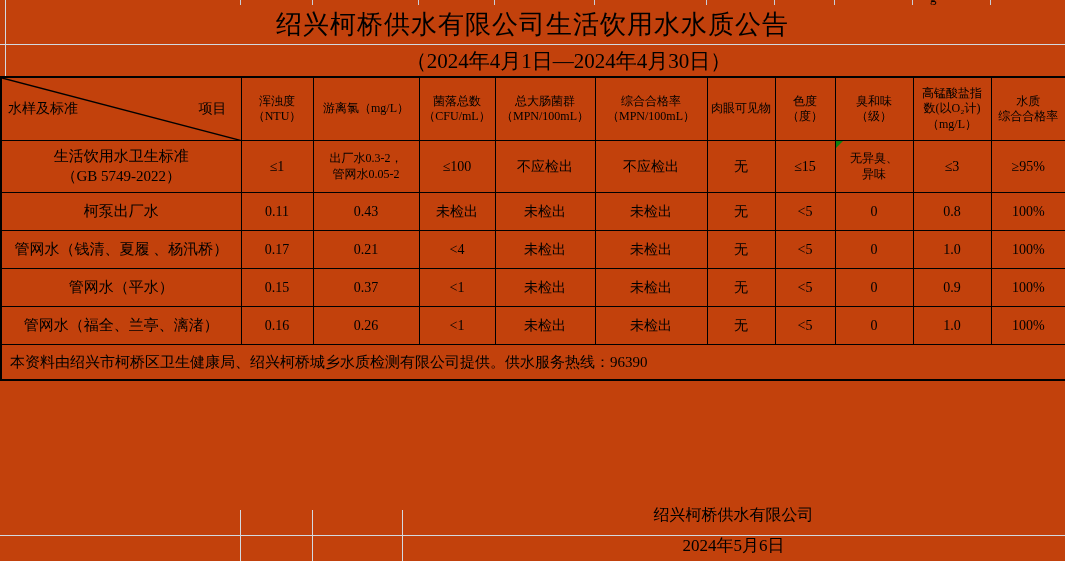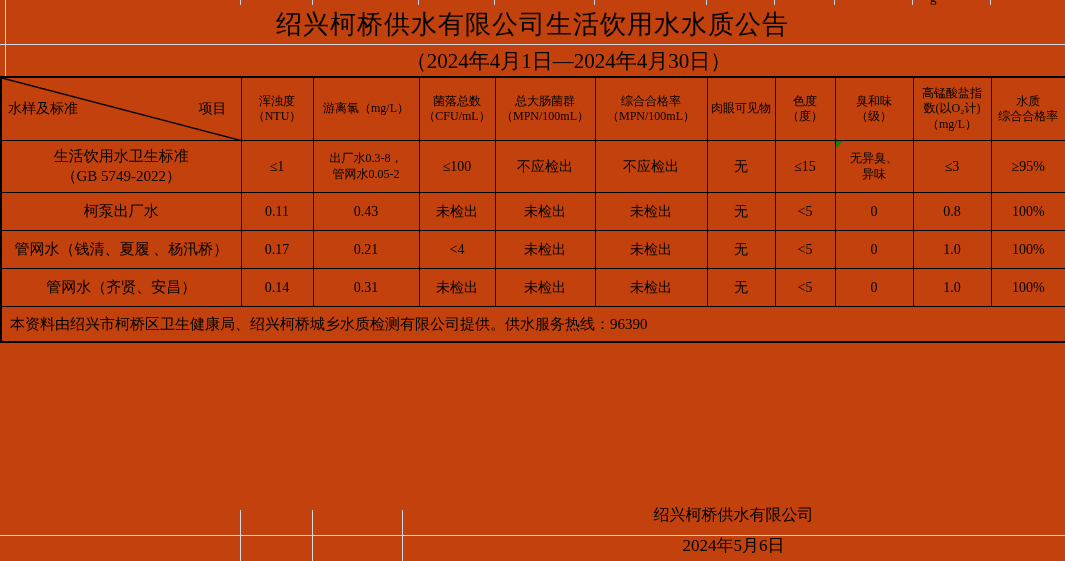--- a/index.html
+++ b/index.html
@@ -106,21 +106,21 @@
 （级）</td>
       <td>高锰酸盐指数(以O₂计)
 （mg/L）</td>
       <td>水质
 综合合格率</td>
     </tr>
     <tr class="std">
       <td class="lbl">生活饮用水卫生标准
 （GB 5749-2022）</td>
       <td class="val">≤1</td>
-      <td class="val small">出厂水0.3-8，
+      <td class="val small">出厂水0.3-2，
 管网水0.05-2</td>
       <td class="val">≤100</td>
       <td class="val">不应检出</td>
       <td class="val">不应检出</td>
       <td class="val">无</td>
       <td class="val">≤15</td>
       <td class="val small tri"><i class="triangle"></i><span>无异臭、
 异味</span></td>
       <td class="val">≤3</td>
       <td class="val">≥95%</td>
@@ -145,24 +145,37 @@
       <td class="val">&lt;4</td>
       <td class="val">未检出</td>
       <td class="val">未检出</td>
       <td class="val">无</td>
       <td class="val">&lt;5</td>
       <td class="val">0</td>
       <td class="val">1.0</td>
       <td class="val">100%</td>
     </tr>
     <tr class="r">
-      <td class="lbl">管网水（齐贤、安昌）</td>
-      <td class="val">0.14</td>
-      <td class="val">0.31</td>
+      <td class="lbl">管网水（平水）</td>
+      <td class="val">0.15</td>
+      <td class="val">0.37</td>
+      <td class="val">&lt;1</td>
       <td class="val">未检出</td>
+      <td class="val">未检出</td>
+      <td class="val">无</td>
+      <td class="val">&lt;5</td>
+      <td class="val">0</td>
+      <td class="val">0.9</td>
+      <td class="val">100%</td>
+    </tr>
+    <tr class="r">
+      <td class="lbl">管网水（福全、兰亭、漓渚）</td>
+      <td class="val">0.16</td>
+      <td class="val">0.26</td>
+      <td class="val">&lt;1</td>
       <td class="val">未检出</td>
       <td class="val">未检出</td>
       <td class="val">无</td>
       <td class="val">&lt;5</td>
       <td class="val">0</td>
       <td class="val">1.0</td>
       <td class="val">100%</td>
     </tr>
     <tr class="note">
       <td colspan="11">本资料由绍兴市柯桥区卫生健康局、绍兴柯桥城乡水质检测有限公司提供。供水服务热线：96390</td>

